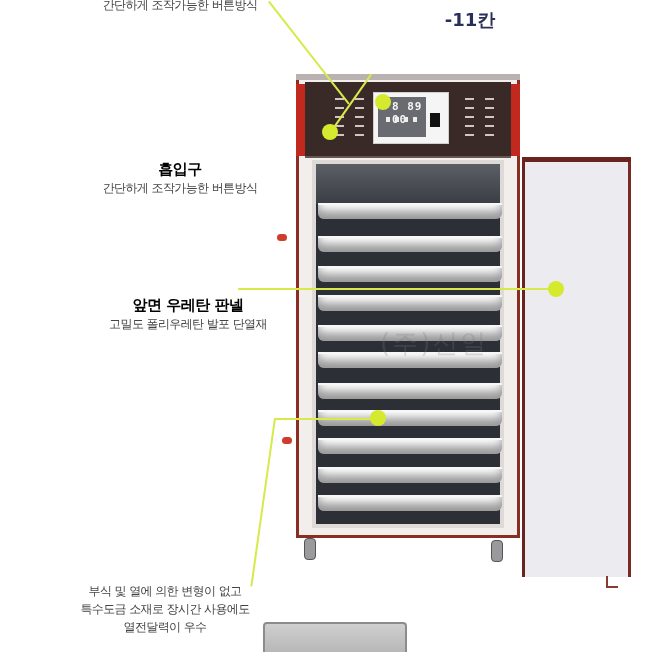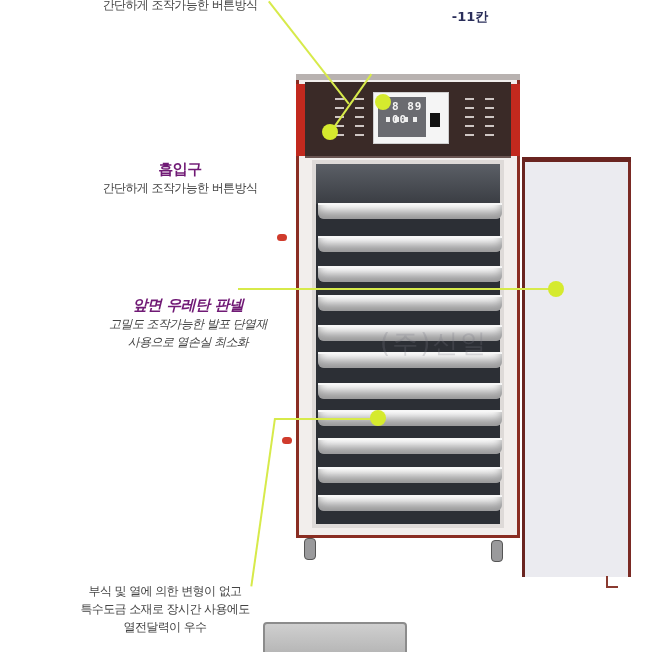--- a/index.html
+++ b/index.html
@@ -1,21 +1,21 @@
 <!DOCTYPE html>
 <html><head>
 <meta charset="utf-8">
 <style>
   html, body { margin:0; padding:0; }
   body { width:652px; height:652px; background:#ffffff; position:relative; overflow:hidden;
          font-family:"DejaVu Sans", sans-serif; }
   .caption { position:absolute; text-align:center; color:#333; }
-  .cap-title { font-weight:bold; font-size:15px; color:#701a75; letter-spacing:-0.5px; }
+  .cap-title { font-weight:bold; font-size:15px; color:#000000; letter-spacing:-0.5px; }
   .cap-desc { font-size:12px; color:#444; letter-spacing:-0.6px; line-height:18px; }
-  .navy { color:#2a2e5a; font-size:13px; font-weight:bold; }
+  .navy { color:#2a2e5a; font-size:18px; font-weight:bold; }
 
   
   .cabinet { position:absolute; left:296px; top:76px; width:224px; height:462px;
              background:#f2eeec; border:3px solid #8a2d22; box-sizing:border-box; }
   .cabinet-top-rim { position:absolute; left:296px; top:74px; width:224px; height:6px; background:#b8b2b0; }
   .side-red-l { position:absolute; left:296px; top:84px; width:9px; height:72px; background:#c2291e; }
   .side-red-r { position:absolute; left:511px; top:84px; width:9px; height:72px; background:#c2291e; }
   .control-panel { position:absolute; left:305px; top:82px; width:206px; height:74px;
                    background:#3a2a27; border-bottom:2px solid #6a5552; }
   .vent { position:absolute; width:9px; height:2px; background:#cfc6c3; }
@@ -140,24 +140,23 @@
 
 <div class="lime-line" style="left:275px; top:418px; width:100px; height:2px;"></div>
 <div class="lime-line" style="left:274px; top:418px; width:2px; height:170px; transform-origin:0 0; transform:rotate(8deg);"></div>
 <div class="lime-dot" style="left:370px; top:410px;"></div>
 
 <div class="caption" style="left:90px; top:160px; width:180px;">
   <div class="cap-title">흡입구</div>
   <div class="cap-desc">간단하게 조작가능한 버튼방식</div>
 </div>
 
-<div class="caption" style="left:88px; top:296px; width:200px;font-style:italic;">
+<div class="caption" style="left:88px; top:296px; width:200px;">
   <div class="cap-title">앞면 우레탄 판넬</div>
-  <div class="cap-desc">고밀도 조작가능한 발포 단열재</div>
-  <div class="cap-desc">사용으로 열손실 최소화</div>
+  <div class="cap-desc">고밀도 폴리우레탄 발포 단열재</div>
 </div>
 
 <div class="caption" style="left:60px; top:582px; width:210px;">
   <div class="cap-desc">부식 및 열에 의한 변형이 없고</div>
   <div class="cap-desc">특수도금 소재로 장시간 사용에도</div>
   <div class="cap-desc">열전달력이 우수</div>
 </div>
 
 <div class="sample-tray"></div>
 

